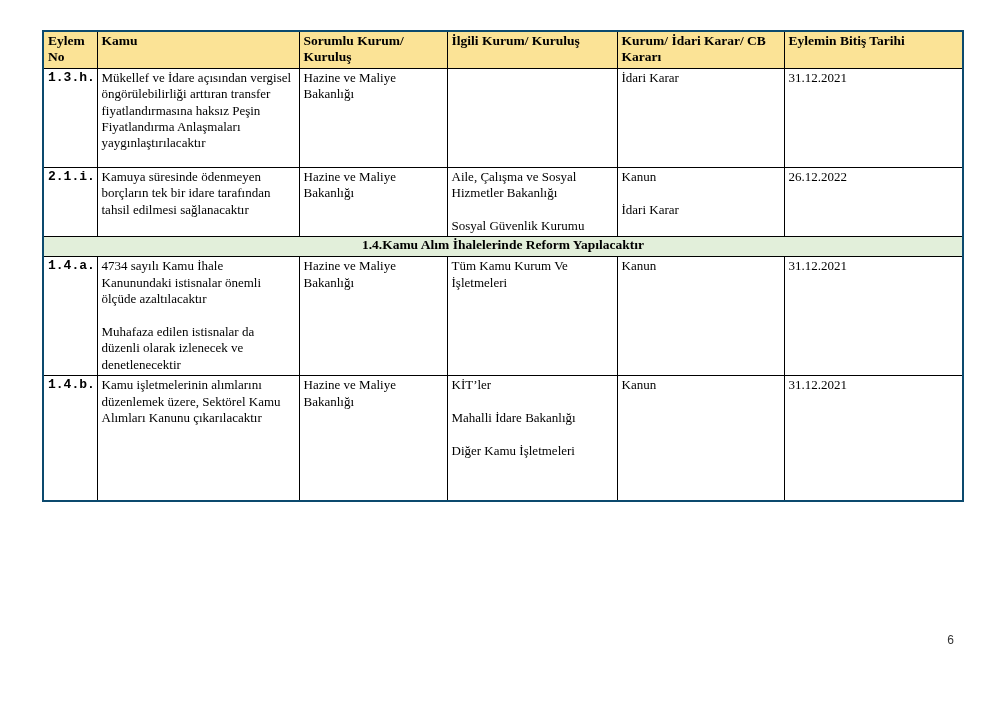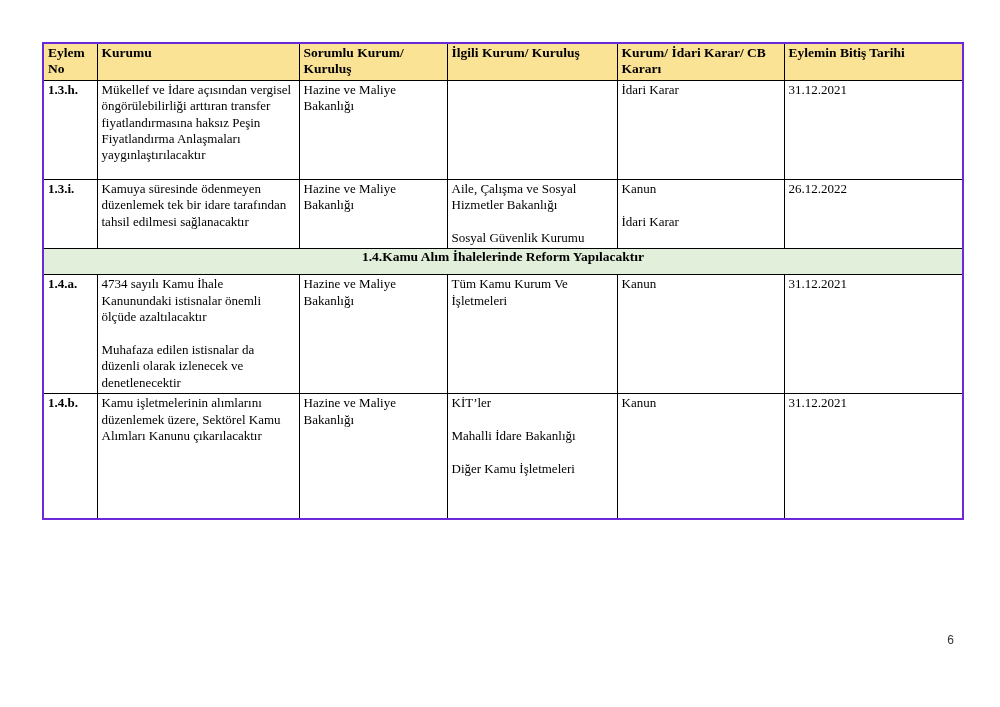--- a/index.html
+++ b/index.html
@@ -12,25 +12,25 @@
     width: 1000px;
     height: 707px;
     background: #ffffff;
     overflow: hidden;
     font-family: "Liberation Serif", "DejaVu Serif", serif;
     color: #000000;
   }
   table.action-table {
     position: absolute;
     left: 42px;
-    top: 42px;
+    top: 30px;
     width: 920px;
     border-collapse: collapse;
     table-layout: fixed;
-    border: 2px solid #6d28d9;
+    border: 2px solid #0c4a6e;
   }
   table.action-table th,
   table.action-table td {
     border: 1px solid #000000;
     vertical-align: top;
     padding: 1px 4px 2px 4px;
     font-size: 13px;
     line-height: 16.4px;
     overflow: hidden;
   }
@@ -38,28 +38,29 @@
     background: var(--header_bg, #fbe396);
     text-align: left;
     font-weight: bold;
     font-size: 13.5px;
   }
   .cell {
     white-space: pre-line;
   }
   td.no-cell {
     font-weight: bold;
+    font-family: Liberation Mono, monospace;
   }
   tr.section-row td {
     background: var(--section_bg, #e2efda);
     font-weight: bold;
     text-align: center;
     font-size: 13.5px;
     line-height: 16px;
-    padding: 0 4px 9px 4px;
+    padding: 0 4px 3px 4px;
   }
   .page-number {
     position: absolute;
     top: 633px;
     right: 46px;
     font-family: "Liberation Sans", "DejaVu Sans", sans-serif;
     font-size: 12px;
     color: #333333;
   }
 </style>
@@ -72,39 +73,39 @@
       <col style="width:54px">
       <col style="width:202px">
       <col style="width:148px">
       <col style="width:170px">
       <col style="width:167px">
       <col style="width:179px">
     </colgroup>
     <thead>
       <tr style="height:36px">
         <th>Eylem No</th>
-        <th>Kurumu</th>
+        <th>Kamu</th>
         <th>Sorumlu Kurum/ Kuruluş</th>
         <th>İlgili Kurum/ Kuruluş</th>
         <th>Kurum/ İdari Karar/ CB Kararı</th>
         <th>Eylemin Bitiş Tarihi</th>
       </tr>
     </thead>
     <tbody>
       <tr style="height:99px">
         <td class="no-cell cell">1.3.h.</td>
         <td class="cell">Mükellef ve İdare açısından vergisel öngörülebilirliği arttıran transfer fiyatlandırmasına haksız Peşin Fiyatlandırma Anlaşmaları yaygınlaştırılacaktır</td>
         <td class="cell">Hazine ve Maliye Bakanlığı</td>
         <td class="cell"></td>
         <td class="cell">İdari Karar</td>
         <td class="cell">31.12.2021</td>
       </tr>
       <tr style="height:66px">
-        <td class="no-cell cell">1.3.i.</td>
-        <td class="cell">Kamuya süresinde ödenmeyen düzenlemek tek bir idare tarafından tahsil edilmesi sağlanacaktır</td>
+        <td class="no-cell cell">2.1.i.</td>
+        <td class="cell">Kamuya süresinde ödenmeyen borçların tek bir idare tarafından tahsil edilmesi sağlanacaktır</td>
         <td class="cell">Hazine ve Maliye Bakanlığı</td>
         <td class="cell">Aile, Çalışma ve Sosyal Hizmetler Bakanlığı
 
 Sosyal Güvenlik Kurumu</td>
         <td class="cell">Kanun
 
 İdari Karar</td>
         <td class="cell">26.12.2022</td>
       </tr>
       <tr class="section-row" style="height:17px">

